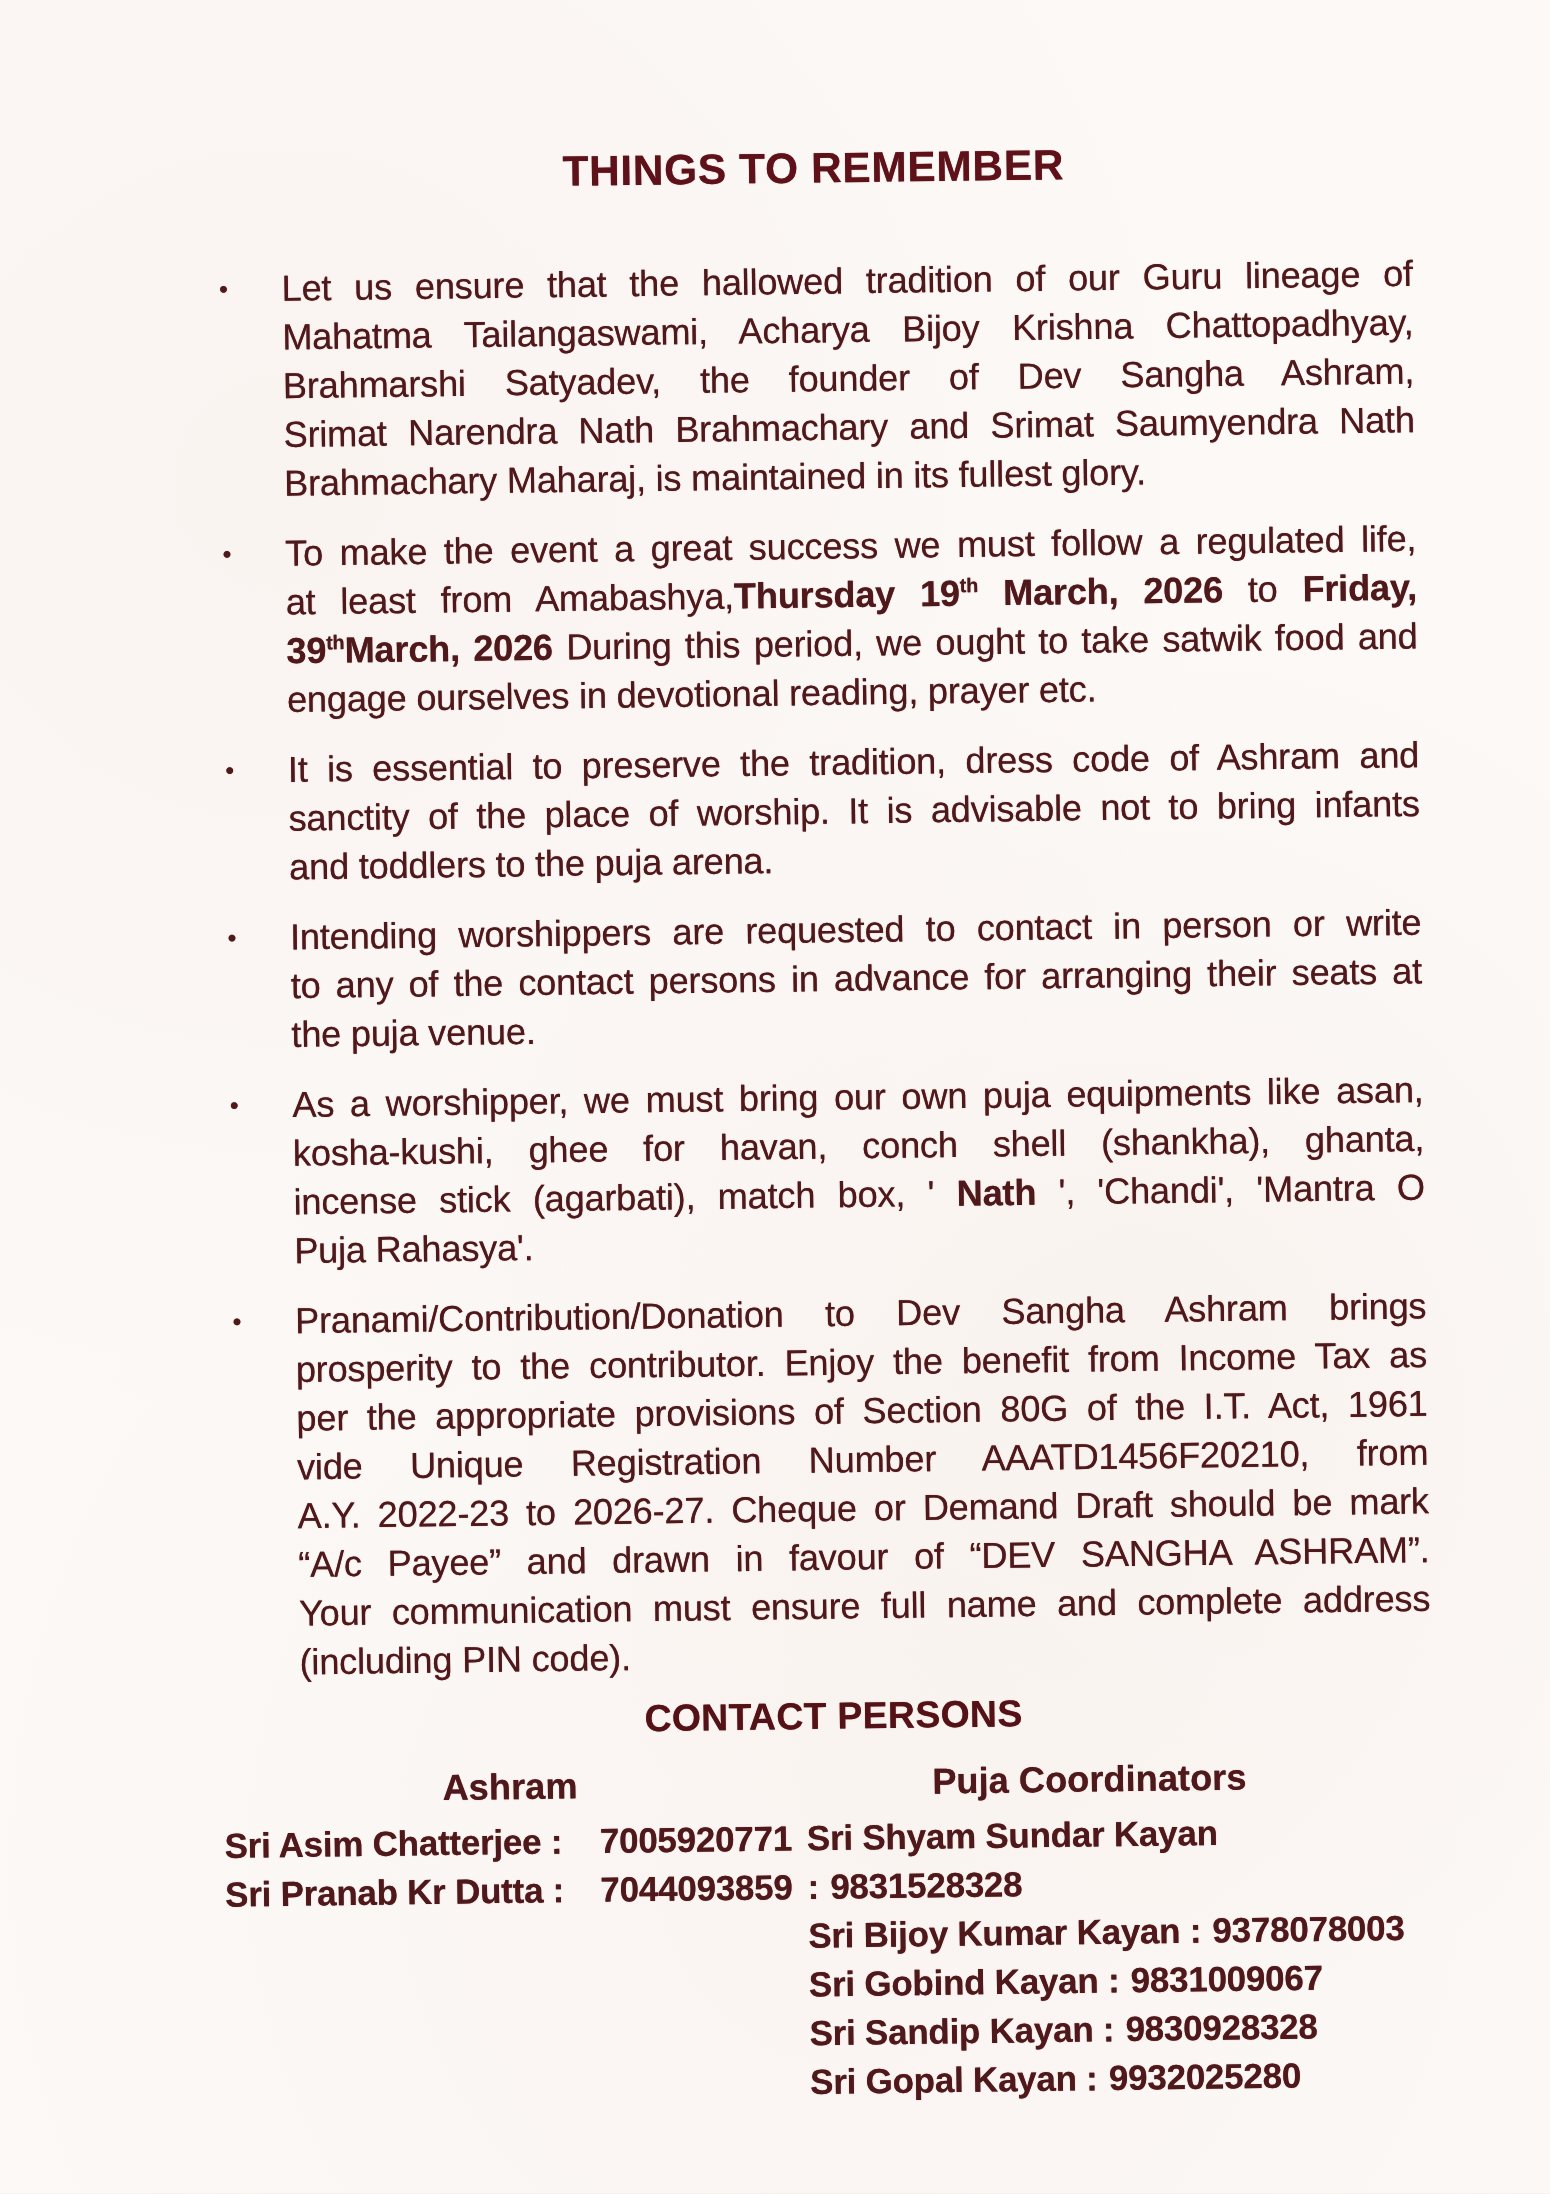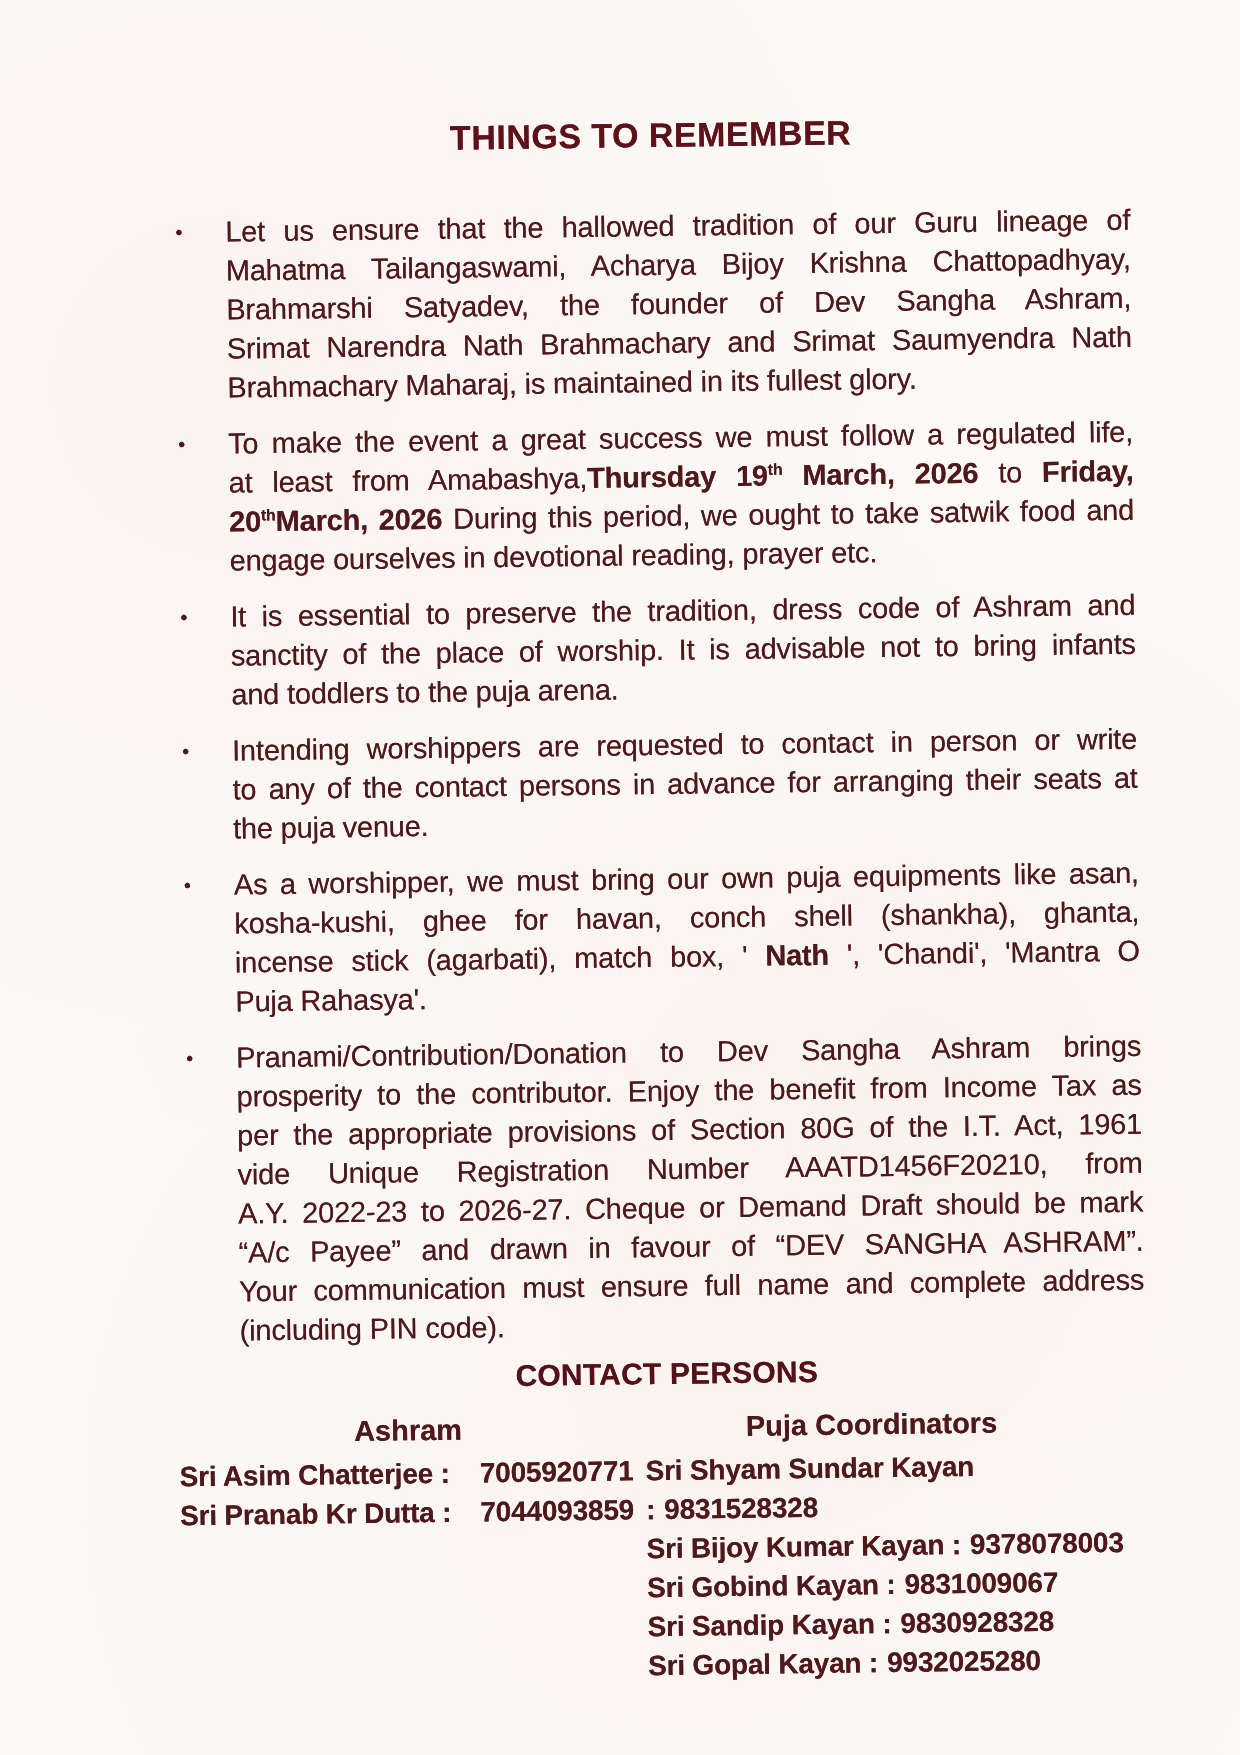--- a/index.html
+++ b/index.html
@@ -84,21 +84,21 @@
             <div class="line just"><span>Brahmarshi Satyadev, the founder of Dev Sangha Ashram,</span></div>
             <div class="line just"><span>Srimat Narendra Nath Brahmachary and Srimat Saumyendra Nath</span></div>
             <div class="line last"><span>Brahmachary Maharaj, is maintained in its fullest glory.</span></div>
           </div>
         </div>
         <div class="bullet-item">
           <span class="marker">•</span>
           <div class="btext">
             <div class="line just"><span>To make the event a great success we must follow a regulated life,</span></div>
             <div class="line just"><span>at least from Amabashya,</span><span class="b">Thursday 19</span><sup class="b">th</sup><span class="b"> March, 2026</span><span> to </span><span class="b">Friday,</span></div>
-            <div class="line just"><span class="b">20</span><sup class="b">th</sup><span class="b">March, 2026</span><span> During this period, we ought to take satwik food and</span></div>
+            <div class="line just"><span class="b">39</span><sup class="b">th</sup><span class="b">March, 2026</span><span> During this period, we ought to take satwik food and</span></div>
             <div class="line last"><span>engage ourselves in devotional reading, prayer etc.</span></div>
           </div>
         </div>
         <div class="bullet-item">
           <span class="marker">•</span>
           <div class="btext">
             <div class="line just"><span>It is essential to preserve the tradition, dress code of Ashram and</span></div>
             <div class="line just"><span>sanctity of the place of worship. It is advisable not to bring infants</span></div>
             <div class="line last"><span>and toddlers to the puja arena.</span></div>
           </div>

